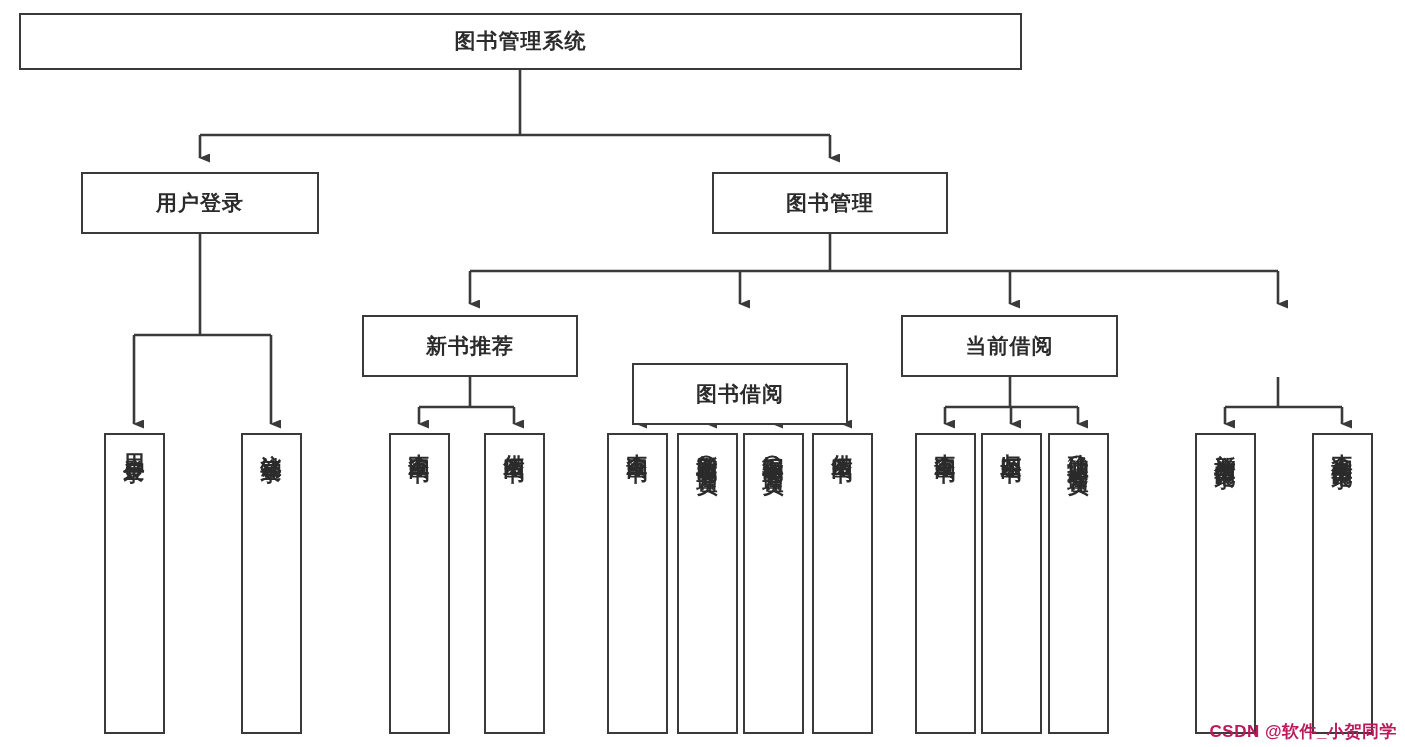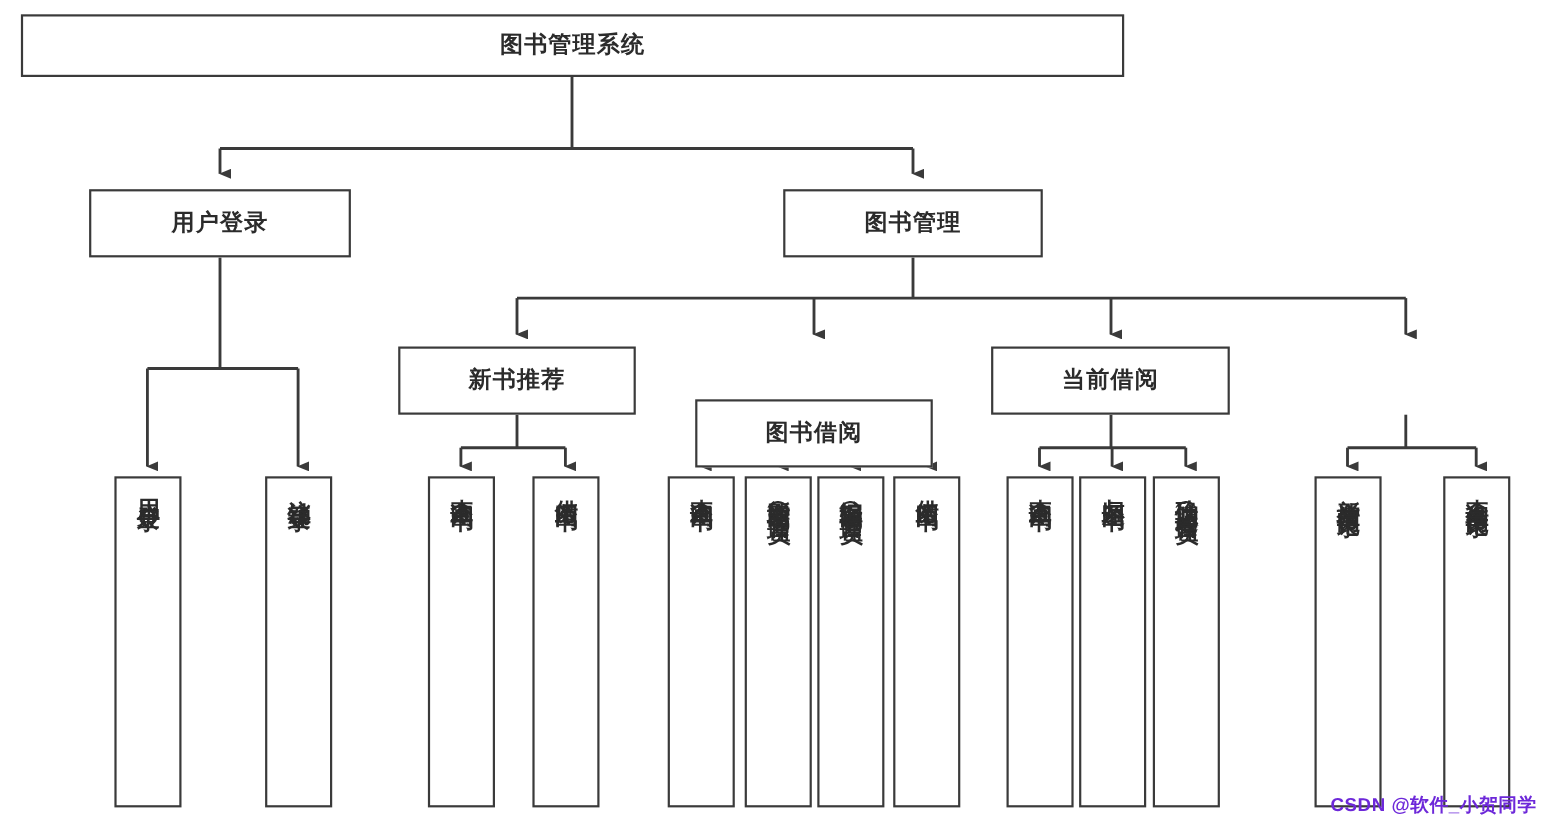--- a/index.html
+++ b/index.html
@@ -39,21 +39,21 @@
     color:#2b2b2b;
     font-size:21px;
     letter-spacing:3px;
     line-height:1.0;
     white-space:nowrap;
     padding-top:2px;
   }
   .watermark{
     position:absolute;
     right:8px;bottom:4px;
-    color:#6d28d9;
+    color:#be185d;
     font-size:17px;
     letter-spacing:0.5px;
     white-space:nowrap;
   }
 </style>
 </head>
 <body>
 
 <div id="diagram-root">
 

